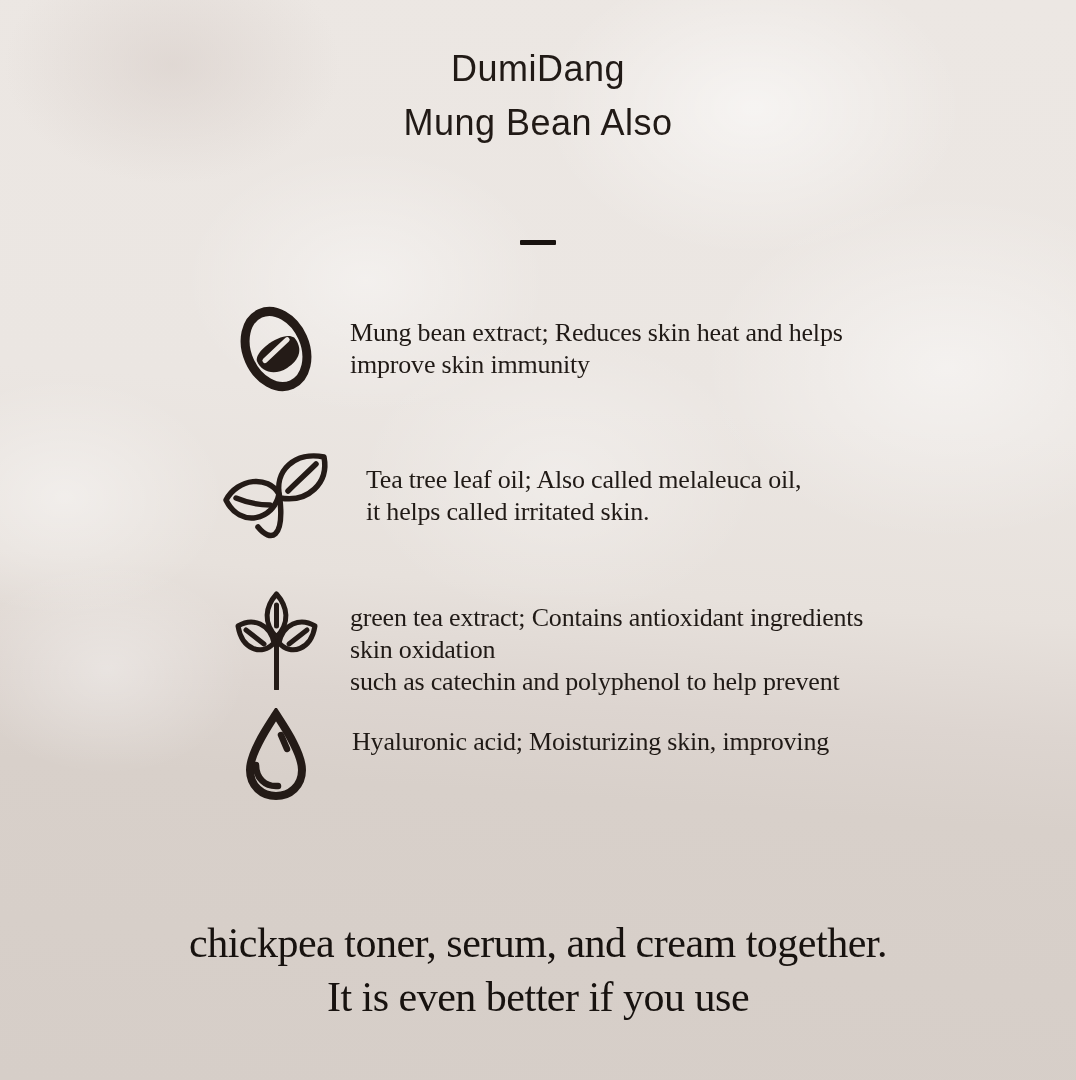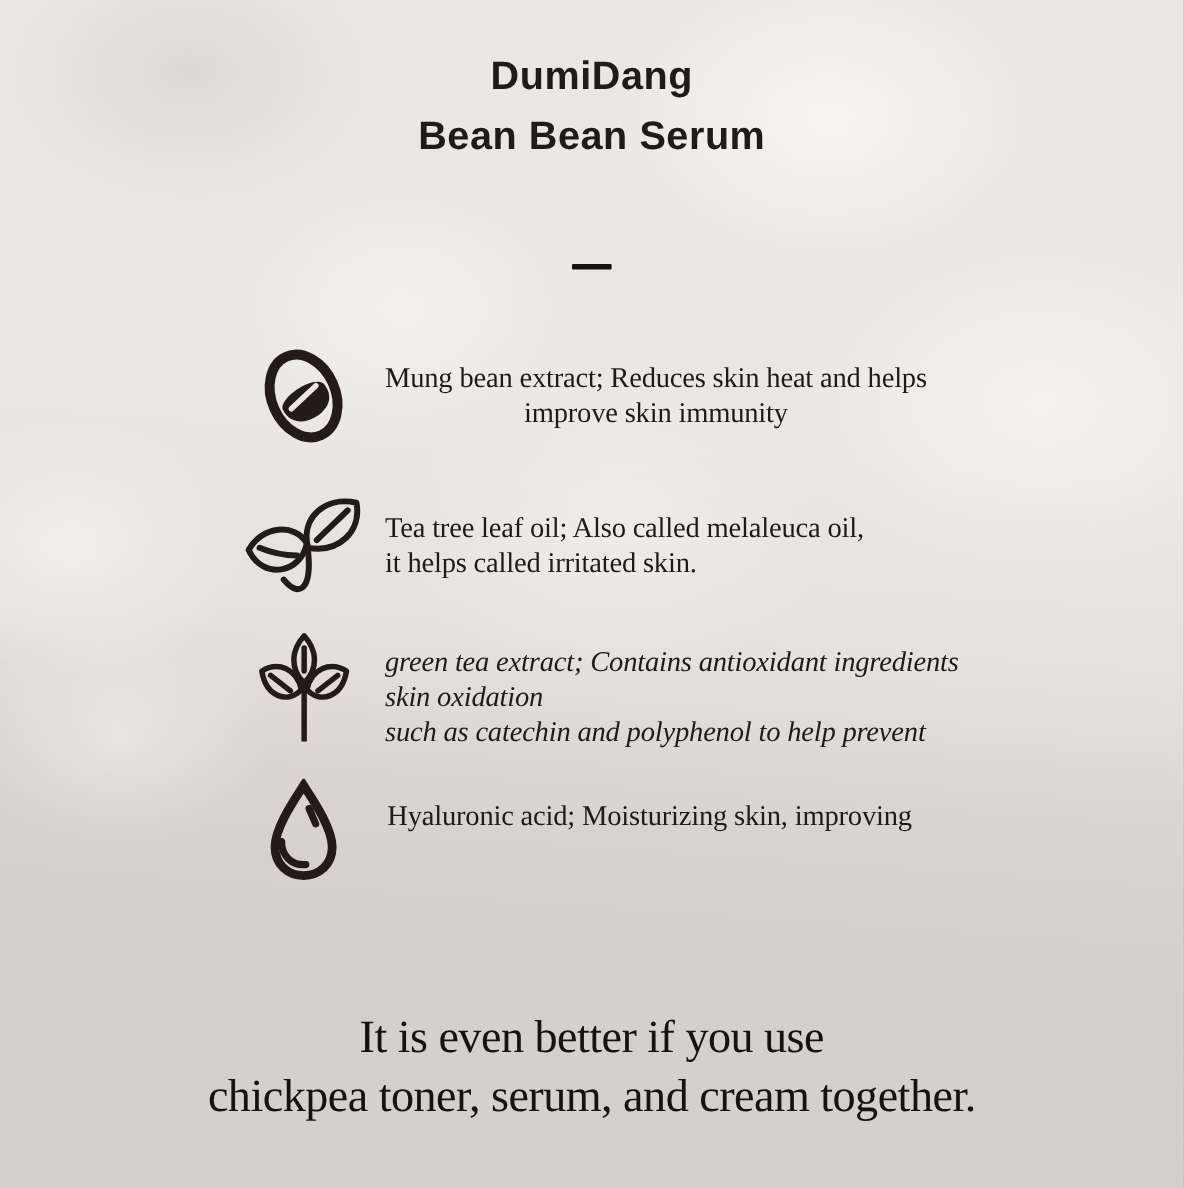--- a/index.html
+++ b/index.html
@@ -23,60 +23,60 @@
       radial-gradient(230px 170px at 6% 46%, rgba(255,255,255,.40), transparent 70%),
       radial-gradient(280px 200px at 52% 44%, rgba(255,255,255,.30), transparent 72%),
       radial-gradient(200px 150px at 10% 62%, rgba(255,255,255,.35), transparent 70%);
   }
   .content{position:relative;z-index:1;}
 
   .title{
     position:absolute;top:42px;left:0;width:100%;
     text-align:center;
     font-family:"Liberation Sans", sans-serif;
-    font-weight:700;font-size:36px;line-height:54px;
+    font-weight:400;font-size:36px;line-height:54px;
     letter-spacing:.5px;color:#211a16;
   }
   .title .line{display:block;}
 
   .divider-dash{
     position:absolute;top:240px;left:50%;margin-left:-18px;
     width:36px;height:5px;background:#18120f;border-radius:1px;
   }
 
   .item{position:absolute;left:210px;display:flex;align-items:flex-start;}
   .icon-box{width:132px;flex:0 0 132px;display:flex;justify-content:center;color:#241b17;}
   .item-text{
     margin-left:8px;max-width:620px;
     font-size:26px;line-height:32px;letter-spacing:-0.2px;color:#201a16;
   }
   .item-text .line{display:block;white-space:nowrap;}
 
-  .item-1{top:312px;text-align:center;} .item-1 .item-text{margin-top:16px;}
-  .item-2{top:448px;} .item-2 .item-text{margin-top:16px;}
-  .item-3{top:574px;font-style:italic;} .item-3 .item-text{margin-top:12px;}
+  .item-1{top:301px;} .item-1 .item-text{margin-top:16px;}
+  .item-2{top:448px;gap:16px;} .item-2 .item-text{margin-top:16px;}
+  .item-3{top:590px;} .item-3 .item-text{margin-top:12px;}
   .item-4{top:704px;} .item-4 .icon-box svg{margin-top:4px;} .item-4 .item-text{margin-top:22px;margin-left:10px;}
 
   .footer{
     position:absolute;top:916px;left:0;width:100%;
     text-align:center;
     font-size:42px;line-height:54px;letter-spacing:-0.5px;color:#17120f;
   }
   .footer .line{display:block;}
 </style>
 </head>
 <body>
 
 <div class="canvas">
   <div class="paper-texture"></div>
 
   <div class="content">
     <div class="title">
       <span class="line">DumiDang</span>
-      <span class="line">Bean Bean Serum</span>
+      <span class="line">Mung Bean Also</span>
     </div>
 
     <div class="divider-dash"></div>
 
     <div class="item item-1">
       <div class="icon-box">
         <svg width="78" height="96" viewBox="0 0 78 96" aria-hidden="true">
           <g transform="rotate(-24 39 48)">
             <ellipse cx="39" cy="48" rx="29" ry="39" fill="none" stroke="currentColor" stroke-width="9"></ellipse>
             <g transform="rotate(-8 39 52)">
@@ -140,17 +140,17 @@
             <path stroke-width="6.5" d="M15,57 C15,70 24,79 37,78"></path>
           </g>
         </svg>
       </div>
       <div class="item-text">
         <span class="line">Hyaluronic acid; Moisturizing skin, improving</span>
       </div>
     </div>
 
     <div class="footer">
+      <span class="line">chickpea toner, serum, and cream together.</span>
       <span class="line">It is even better if you use</span>
-      <span class="line">chickpea toner, serum, and cream together.</span>
     </div>
   </div>
 </div>
 
 </body></html>

